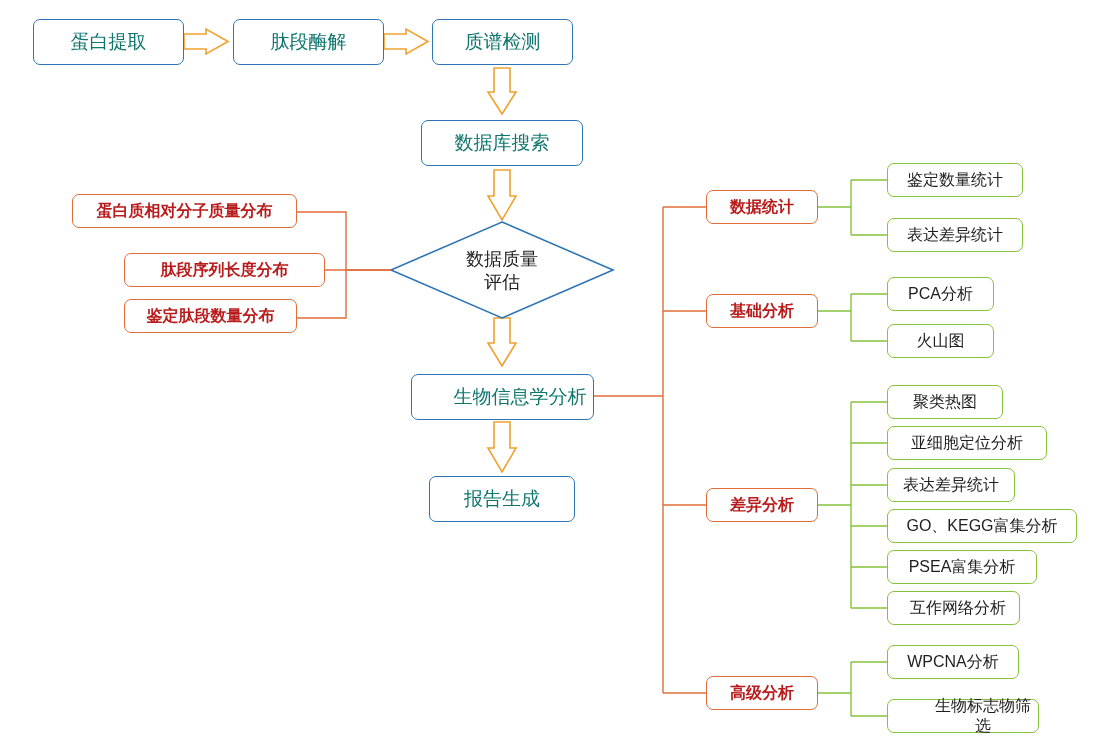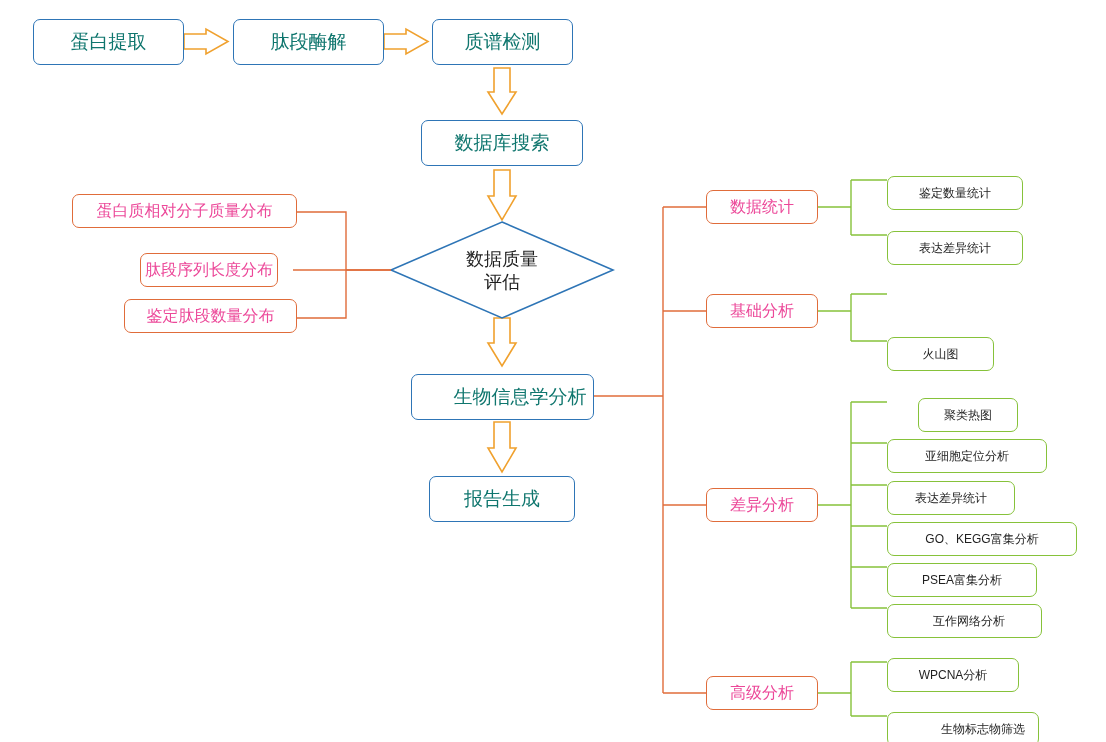--- a/index.html
+++ b/index.html
@@ -37,28 +37,28 @@
     line-height: 1.25;
     white-space: pre-line;
   }
   .node.blue {
     border: 1.6px solid #2e75b6;
     color: #0f766e;
     font-size: 19px;
   }
   .node.orange {
     border: 1.3px solid #e06c3a;
-    color: #ec4899;
+    color: #b91c1c;
     font-size: 16px;
+    font-weight: bold;
   }
   .node.green {
     border: 1.3px solid #86c23a;
     color: #1f1f1f;
-    font-size: 12px;
-    margin-top: 13px;
+    font-size: 16px;
   }
   .diamond-label {
     position: absolute;
     display: flex;
     align-items: center;
     justify-content: center;
     text-align: center;
     font-size: 18px;
     color: #1f1f1f;
     white-space: pre-line;
@@ -173,21 +173,21 @@
   </div>
 
   <div class="node blue" style="left:429px; top:476px; width:146px; height:46px;">
     <span>报告生成</span>
   </div>
 
   <div class="node orange" style="left:72px; top:194px; width:225px; height:34px;">
     <span>蛋白质相对分子质量分布</span>
   </div>
 
-  <div class="node orange" style="left:124px; top:253px; width:138px; height:34px;margin-left:16px;">
+  <div class="node orange" style="left:124px; top:253px; width:201px; height:34px;">
     <span>肽段序列长度分布</span>
   </div>
 
   <div class="node orange" style="left:124px; top:299px; width:173px; height:34px;">
     <span>鉴定肽段数量分布</span>
   </div>
 
   <div class="node orange" style="left:706px; top:190px; width:112px; height:34px;">
     <span>数据统计</span>
   </div>
@@ -204,40 +204,43 @@
     <span>高级分析</span>
   </div>
 
   <div class="node green" style="left:887px; top:163px; width:136px; height:34px;">
     <span>鉴定数量统计</span>
   </div>
   <div class="node green" style="left:887px; top:218px; width:136px; height:34px;text-align:right;">
     <span>表达差异统计</span>
   </div>
 
+  <div class="node green" style="left:887px; top:277px; width:107px; height:34px;">
+    <span>PCA分析</span>
+  </div>
   <div class="node green" style="left:887px; top:324px; width:107px; height:34px;">
     <span>火山图</span>
   </div>
 
-  <div class="node green" style="left:918px; top:385px; width:100px; height:34px;">
+  <div class="node green" style="left:887px; top:385px; width:116px; height:34px;">
     <span>聚类热图</span>
   </div>
   <div class="node green" style="left:887px; top:426px; width:160px; height:34px;">
     <span>亚细胞定位分析</span>
   </div>
   <div class="node green" style="left:887px; top:468px; width:128px; height:34px;">
     <span>表达差异统计</span>
   </div>
   <div class="node green" style="left:887px; top:509px; width:190px; height:34px;">
     <span>GO、KEGG富集分析</span>
   </div>
   <div class="node green" style="left:887px; top:550px; width:150px; height:34px;">
     <span>PSEA富集分析</span>
   </div>
-  <div class="node green" style="left:887px; top:591px; width:155px; height:34px;padding-left:9px;">
+  <div class="node green" style="left:887px; top:591px; width:133px; height:34px;padding-left:9px;">
     <span>互作网络分析</span>
   </div>
 
   <div class="node green" style="left:887px; top:645px; width:132px; height:34px;">
     <span>WPCNA分析</span>
   </div>
   <div class="node green" style="left:887px; top:699px; width:152px; height:34px;padding-left:40px;">
     <span>生物标志物筛选</span>
   </div>
 

